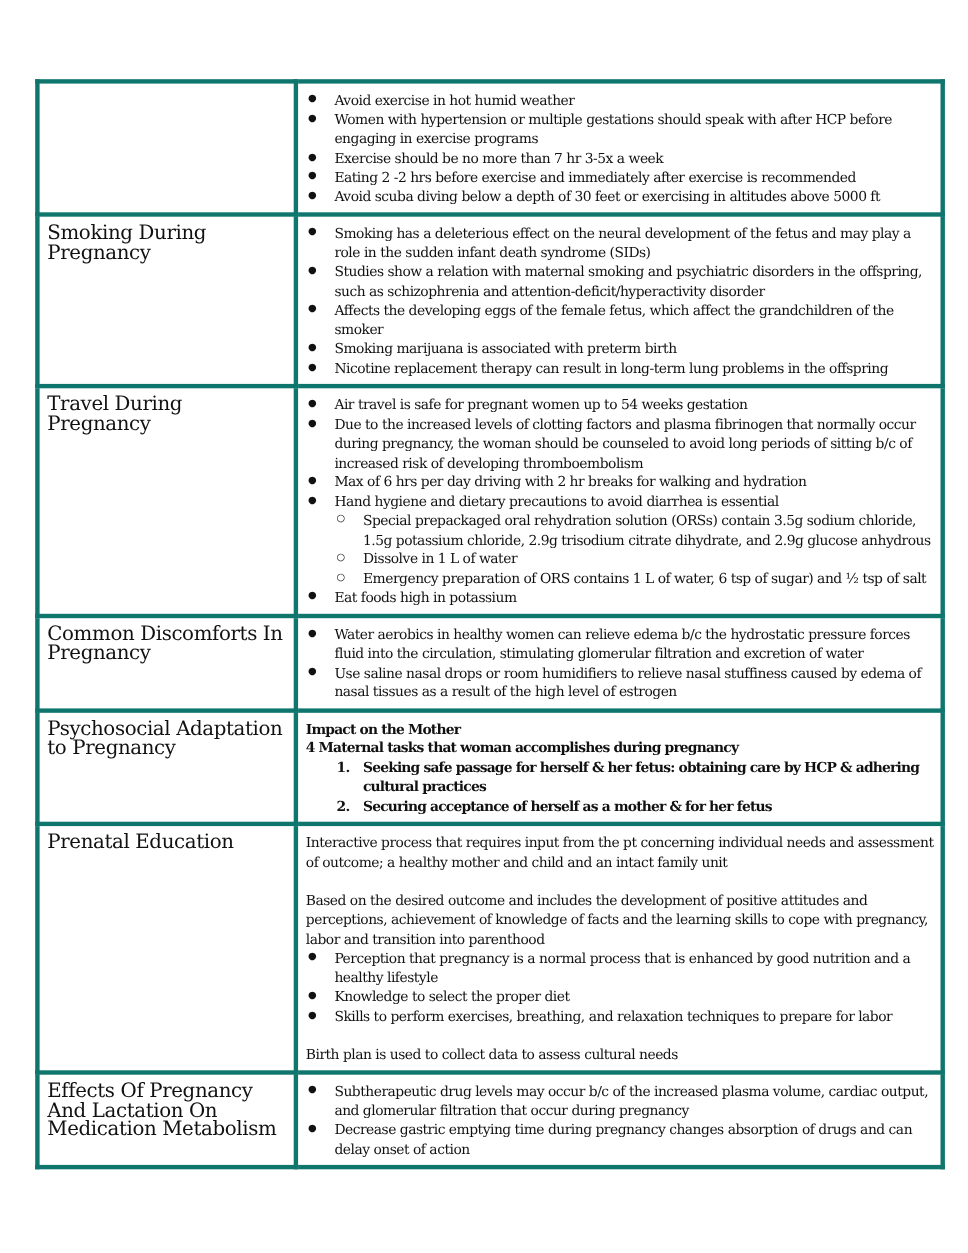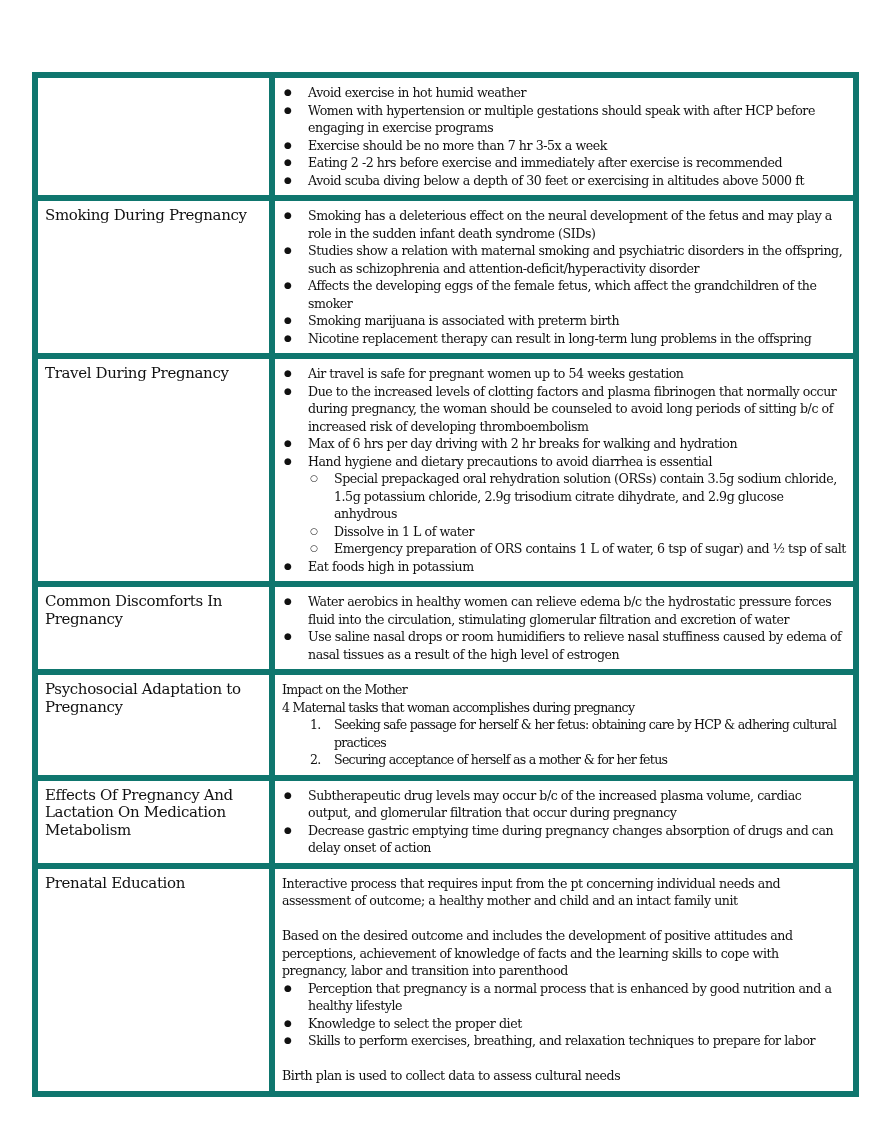--- a/index.html
+++ b/index.html
@@ -1,32 +1,32 @@
 <!DOCTYPE html>
 <html><head>
 <meta charset="utf-8">
 <style>
   html, body { margin:0; padding:0; background:#ffffff; }
   body { width:880px; height:1139px; position:relative; overflow:hidden;
          font-family:"DejaVu Serif","Liberation Serif",serif; color:#111; }
   .page { position:absolute; left:32px; top:72px; width:827px; }
   table.doc { border-collapse:collapse; width:827px; table-layout:fixed; }
-  table.doc td { border:6px solid #0f766e; vertical-align:top; padding:6px 6px 6px 7px; }
-  td.label { width:218px; font-size:15px; line-height:17.5px; letter-spacing:-0.35px; }
+  table.doc td { border:4px solid #0f766e; vertical-align:top; padding:6px 6px 6px 7px; }
+  td.label { width:218px; font-size:18px; line-height:17.5px; letter-spacing:-0.35px; }
   td.content { font-size:12.6px; line-height:17.5px; letter-spacing:-0.45px; }
   ul.b { list-style:none; margin:0; padding:0; }
   ul.b > li { position:relative; padding-left:26px; }
   ul.b > li::before { content:"●"; position:absolute; left:2px; top:0; font-size:9px; }
   ul.c { list-style:none; margin:0; padding:0; }
   ul.c > li { position:relative; padding-left:26px; }
   ul.c > li::before { content:"○"; position:absolute; left:2px; top:0; font-size:9px; }
   ol.n { list-style:none; margin:0; padding:0; }
   ol.n > li { position:relative; padding-left:52px; }
   ol.n > li .num { position:absolute; left:28px; top:0; }
-  .bold { font-weight:normal; letter-spacing:-0.75px; }
+  .bold { font-weight:bold; letter-spacing:-0.75px; }
   .para { margin:0; }
   .gap { height:17.5px; }
 </style>
 </head>
 <body>
 
 <div class="page">
 <table class="doc">
 
   <tbody>
@@ -98,40 +98,40 @@
         </li>
         <li>
           <span class="num">2.</span>
           <span>Securing acceptance of herself as a mother &amp; for her fetus</span>
         </li>
       </ol>
     </td>
   </tr>
 
   <tr>
-    <td class="label">Effects Of Pregnancy And Lactation On Medication Metabolism</td>
-    <td class="content">
-      <ul class="b">
-        <li>Subtherapeutic drug levels may occur b/c of the increased plasma volume, cardiac output, and glomerular filtration that occur during pregnancy</li>
-        <li>Decrease gastric emptying time during pregnancy changes absorption of drugs and can delay onset of action</li>
-      </ul>
-    </td>
-  </tr>
-
-  <tr>
     <td class="label">Prenatal Education</td>
     <td class="content">
       <p class="para">Interactive process that requires input from the pt concerning individual needs and assessment of outcome; a healthy mother and child and an intact family unit</p>
       <div class="gap"></div>
       <p class="para">Based on the desired outcome and includes the development of positive attitudes and perceptions, achievement of knowledge of facts and the learning skills to cope with pregnancy, labor and transition into parenthood</p>
       <ul class="b">
         <li>Perception that pregnancy is a normal process that is enhanced by good nutrition and a healthy lifestyle</li>
         <li>Knowledge to select the proper diet</li>
         <li>Skills to perform exercises, breathing, and relaxation techniques to prepare for labor</li>
       </ul>
       <div class="gap"></div>
       <p class="para">Birth plan is used to collect data to assess cultural needs</p>
     </td>
   </tr>
 
+  <tr>
+    <td class="label">Effects Of Pregnancy And Lactation On Medication Metabolism</td>
+    <td class="content">
+      <ul class="b">
+        <li>Subtherapeutic drug levels may occur b/c of the increased plasma volume, cardiac output, and glomerular filtration that occur during pregnancy</li>
+        <li>Decrease gastric emptying time during pregnancy changes absorption of drugs and can delay onset of action</li>
+      </ul>
+    </td>
+  </tr>
+
 </tbody>
     </table>
 </div>
 
 </body></html>

